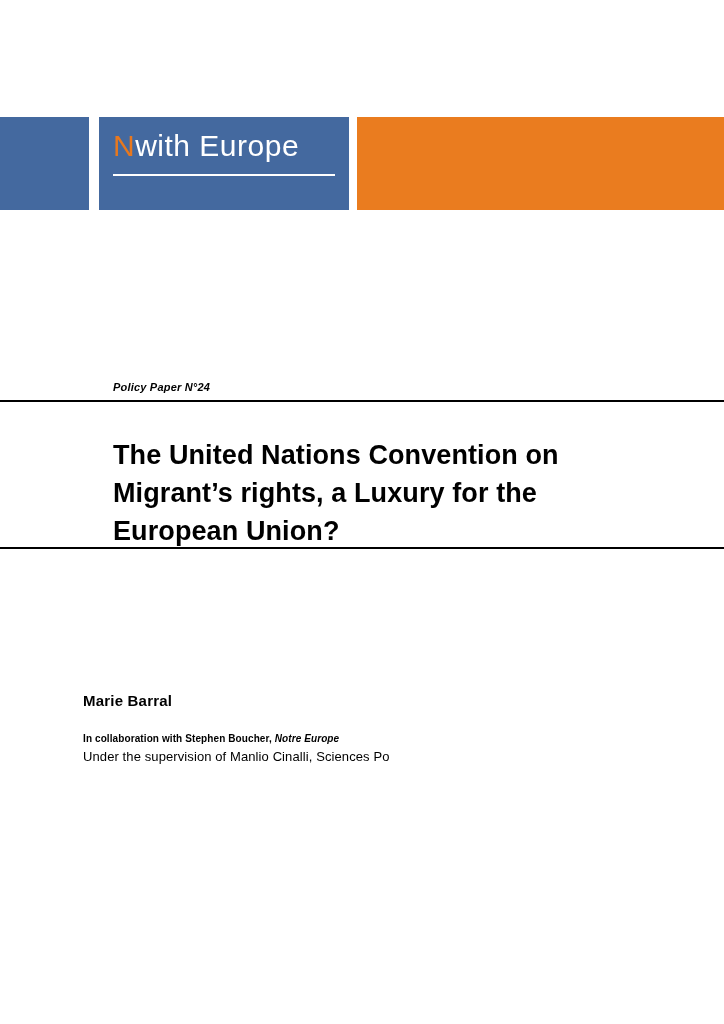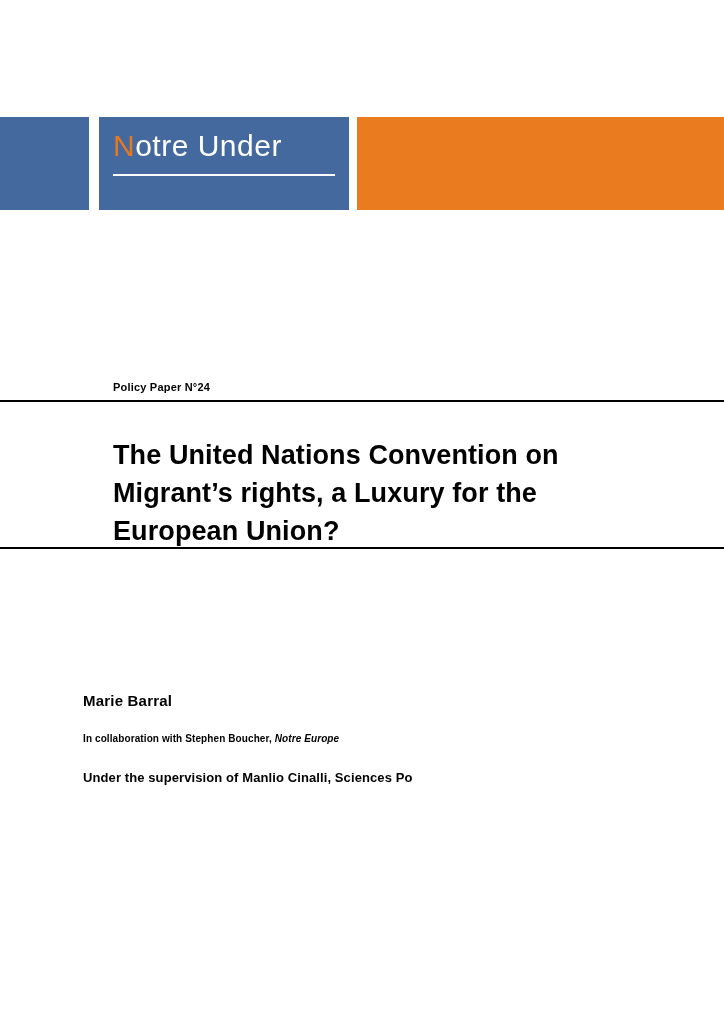--- a/index.html
+++ b/index.html
@@ -116,20 +116,21 @@
   }
 
   
   .paper-number {
     position: absolute;
     left: 113px;
     top: 381px;
     font-size: 11px;
     font-weight: 700;
     letter-spacing: 0.2px;
+    font-style: italic;
   }
   .rule-top {
     position: absolute;
     left: 0;
     top: 400px;
     width: 724px;
     height: 2px;
     background: #000000;
   }
   .rule-bottom {
@@ -168,35 +169,35 @@
     font-size: 10px;
     letter-spacing: 0.1px;
     font-weight: 600;
   }
   .collab-line .ital {
     font-style: italic;
   }
   .supervision-line {
     position: absolute;
     left: 83px;
-    top: 770px;
+    top: 749px;
     font-size: 13px;
     letter-spacing: 0.1px;
-    font-weight: 700;
+    font-weight: 400;
   }
 </style>
 </head>
 <body>
 
 <div class="banner">
   <div class="banner-block-blue-left"></div>
   <div class="banner-gap"></div>
 
   <div class="logo-box">
-    <div class="logo-title"><span class="accent">N</span><span>otre Under</span></div>
+    <div class="logo-title"><span class="accent">N</span><span>with Europe</span></div>
     <div class="logo-rule"></div>
   </div>
 
   <div class="banner-gap2"></div>
   <div class="banner-block-orange"></div>
 </div>
 
 <div class="paper-number">Policy Paper N°24</div>
 <div class="rule-top"></div>
 <h1 class="doc-title">The United Nations Convention on Migrant’s rights, a Luxury for the European Union?</h1>

